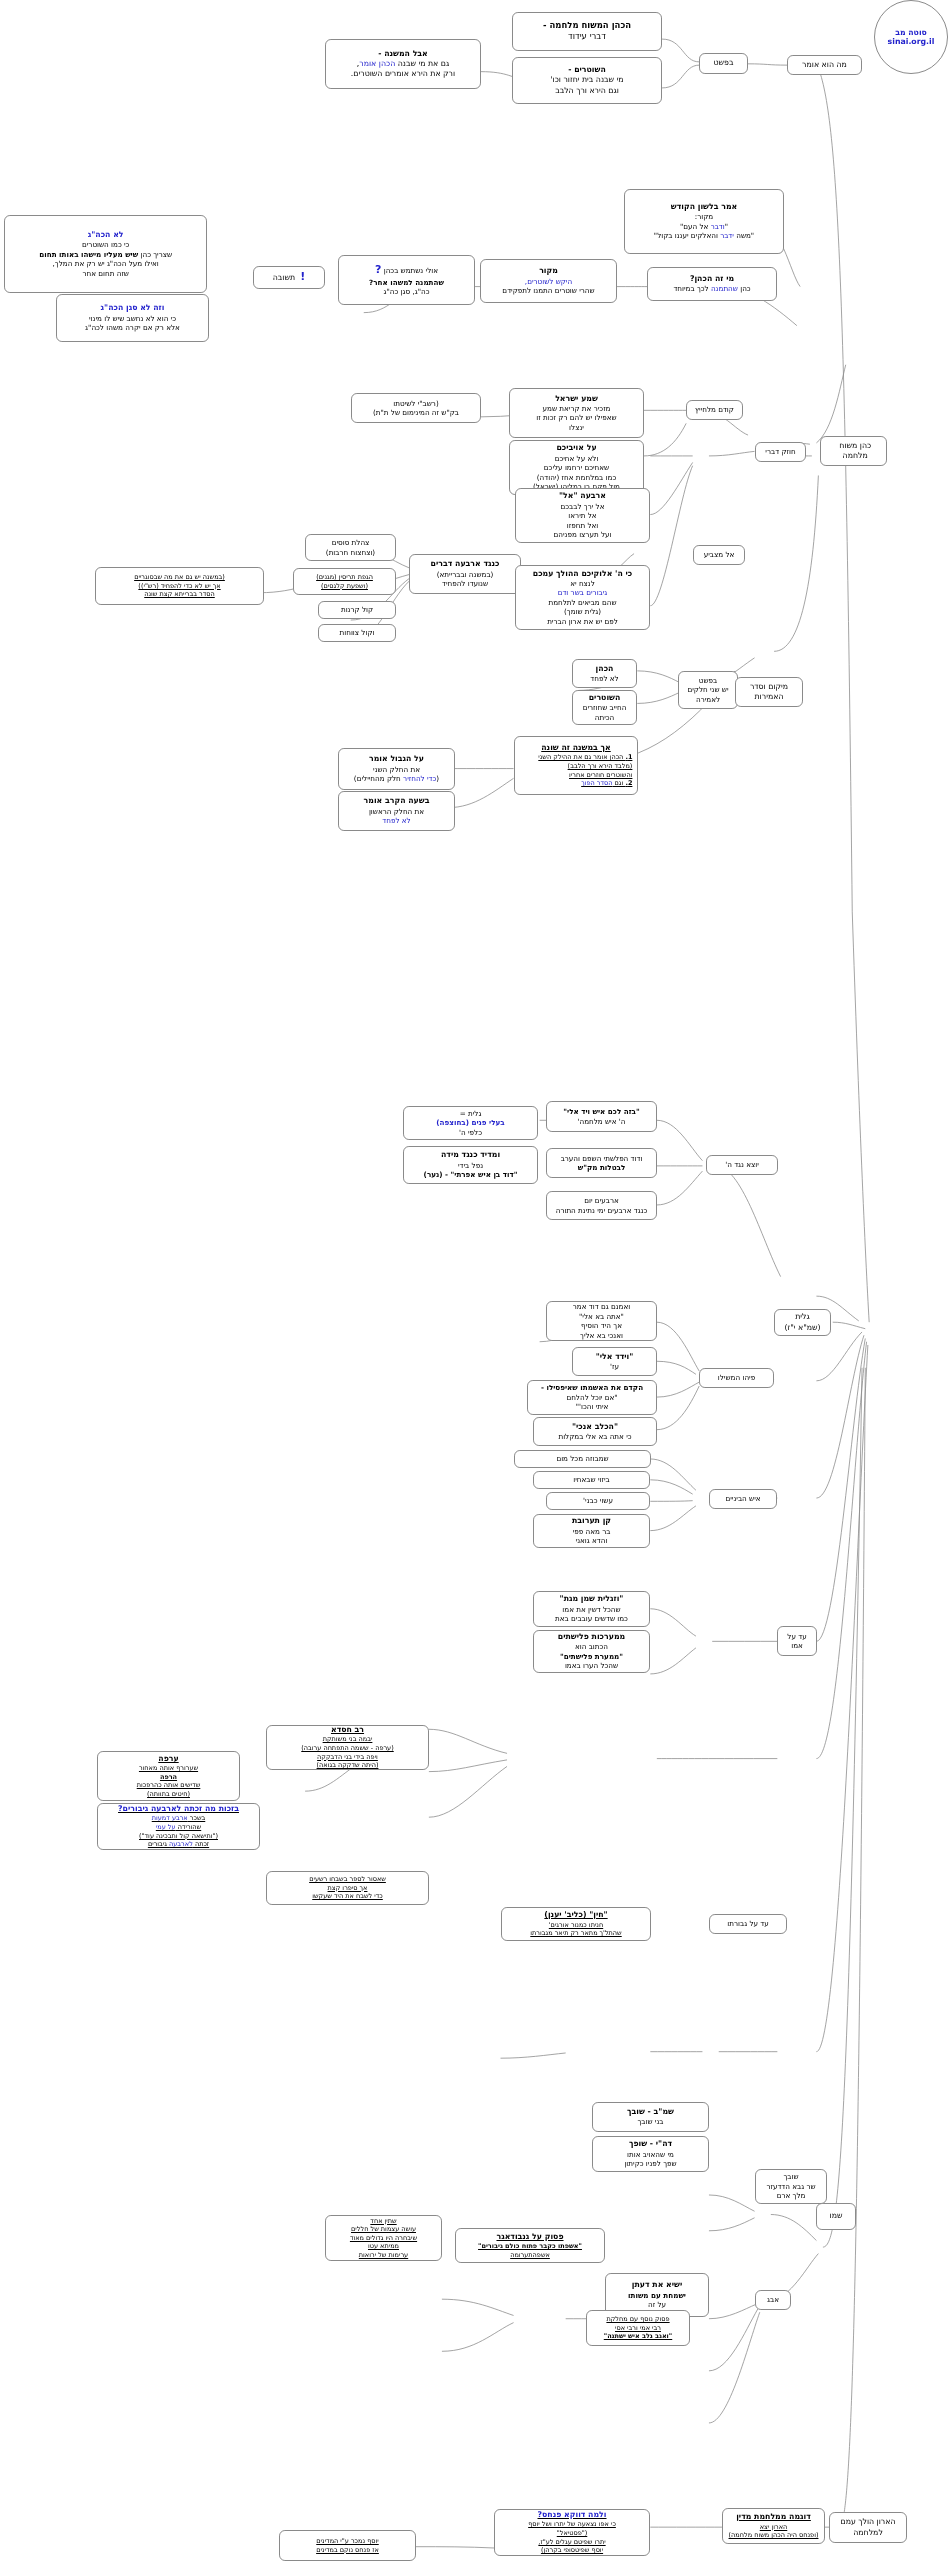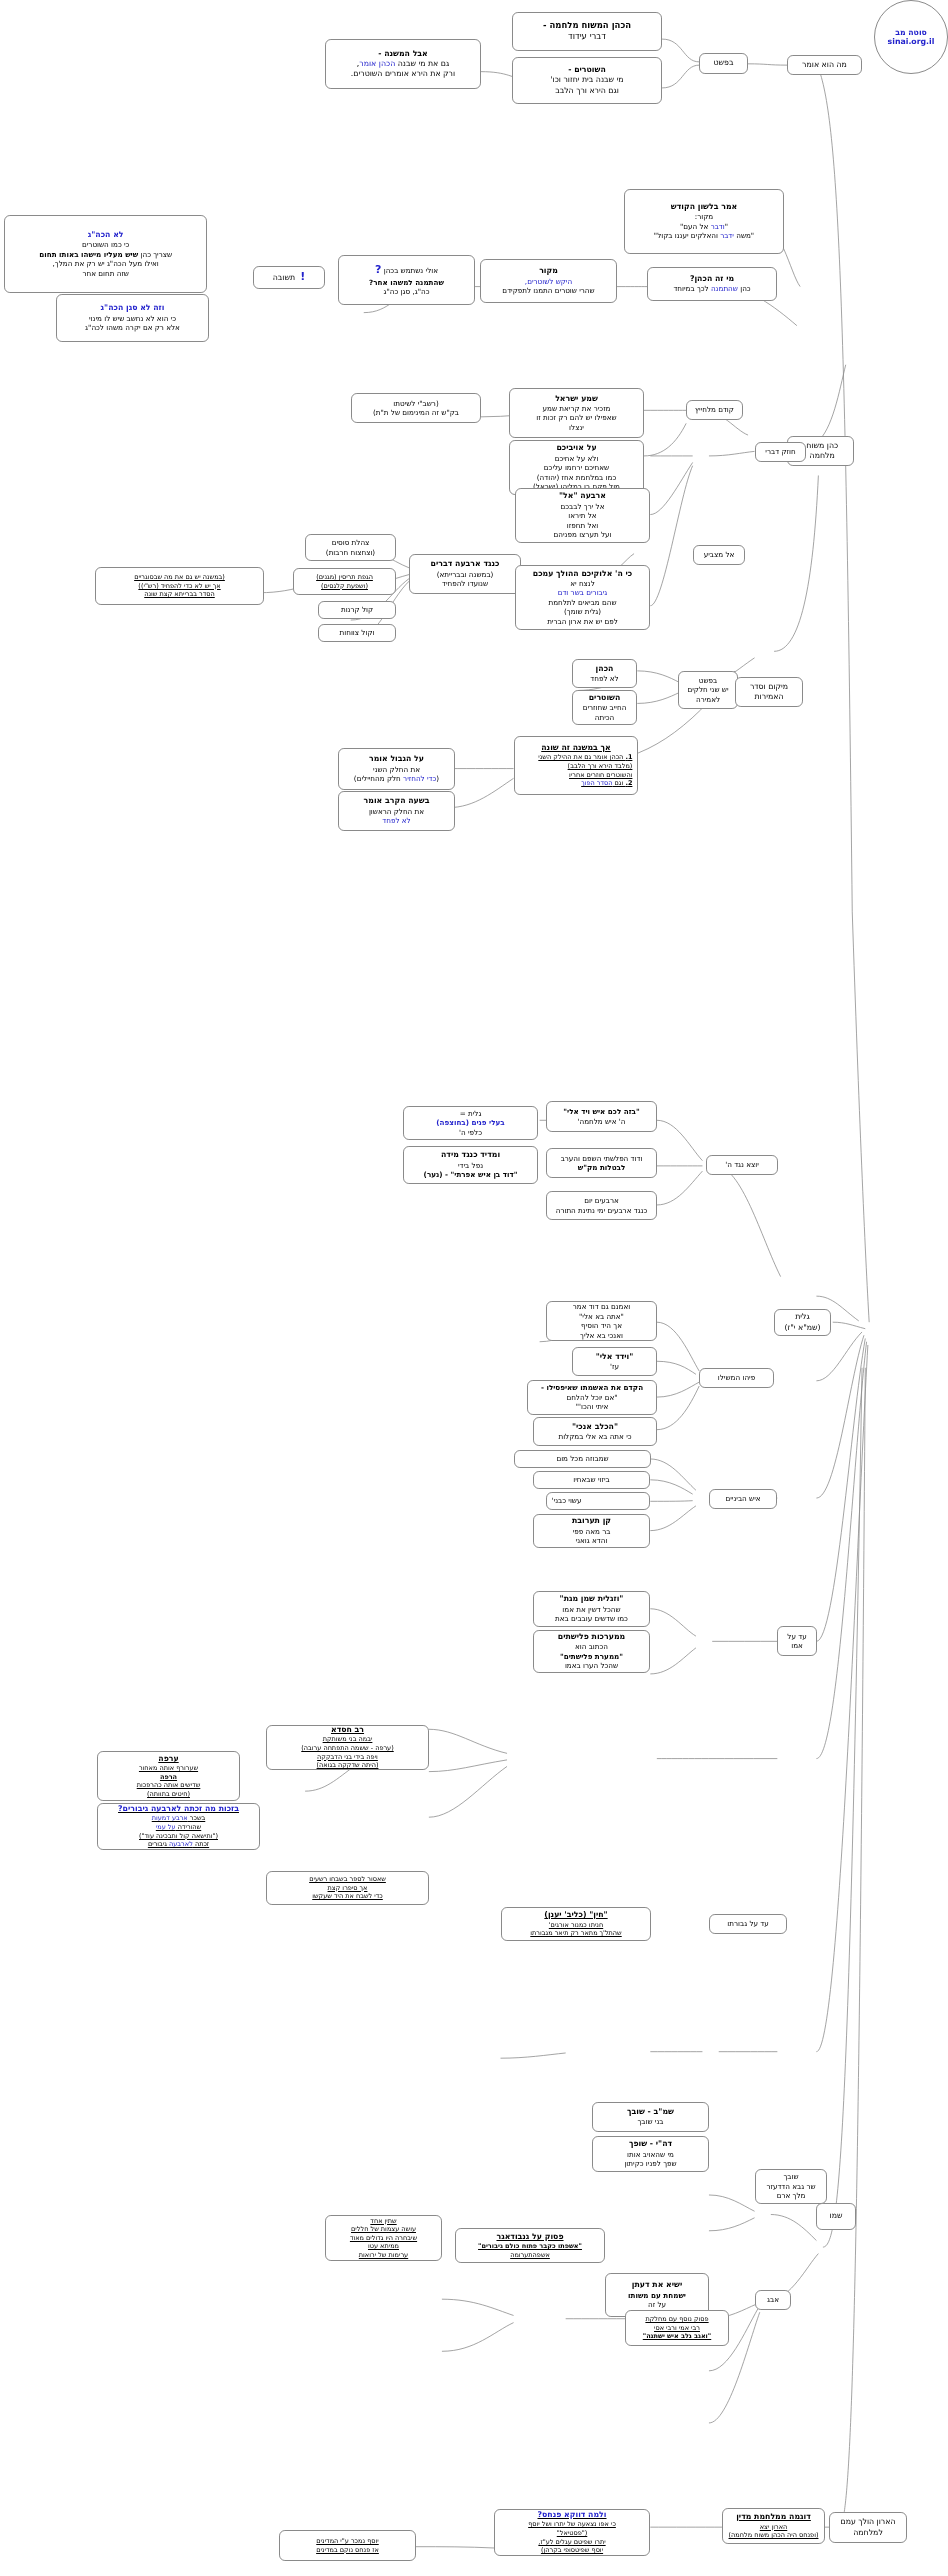--- a/index.html
+++ b/index.html
@@ -198,21 +198,21 @@
   <span class="ttl md">מקור</span>
   <span class="blue">היקש לשוטרים,</span>
   <span>שהרי שוטרים התמנו לתפקידם</span>
 </div>
 
 <div class="node sm" style="left:648px;top:267px;width:130px;height:34px;">
   <span class="ttl md">מי זה הכהן?</span>
   <span><span>כהן </span><span class="blue">שהתמנה</span><span> לכך במיוחד</span></span>
 </div>
 
-<div class="node md" style="left:788px;top:436px;width:67px;height:30px;padding-left:8px;">
+<div class="node md" style="left:821px;top:436px;width:67px;height:30px;padding-left:8px;">
   <span>כהן משוח
 מלחמה</span>
 </div>
 
 <div class="node sm" style="left:352px;top:393px;width:130px;height:30px;">
   <span>(רשב"י לשיטתו</span>
   <span>בק"ש זה המינימום של ת"ת)</span>
 </div>
 
 <div class="node sm" style="left:510px;top:388px;width:135px;height:50px;">
@@ -384,21 +384,21 @@
 <div class="node sm" style="left:700px;top:1368px;width:75px;height:19.5px;">
   <span>פיהו המשילו</span>
 </div>
 
 <div class="node sm" style="left:515px;top:1450px;width:137px;height:18px;">
   <span>שמבוזה מכל מום</span>
 </div>
 <div class="node sm" style="left:534px;top:1471px;width:117px;height:18px;">
   <span>ביזוי שבאחיו</span>
 </div>
-<div class="node sm" style="left:547px;top:1492px;width:104px;height:18px;align-items:flex-end;">
+<div class="node sm" style="left:547px;top:1492px;width:104px;height:18px;">
   <span>עשוי כבני'</span>
 </div>
 <div class="node sm" style="left:534px;top:1514px;width:117px;height:34px;">
   <span class="ttl md">קן תערובת</span>
   <span>בר מאה פפי</span>
   <span>והדא גואני</span>
 </div>
 <div class="node sm" style="left:710px;top:1489px;width:68px;height:19.5px;">
   <span>איש הביניים</span>
 </div>
@@ -483,21 +483,21 @@
 <div class="node xs" style="left:456px;top:2228px;width:150px;height:35px;">
   <span class="ttl md">פסוק על גנבודאגר</span>
   <span class="ttl">"אשפתו כקבר פתוח כולם גיבורים"</span>
   <span>אשפהתערומה</span>
 </div>
 <div class="node sm" style="left:606px;top:2273px;width:104px;height:44px;">
   <span class="ttl md">ישיא את דעתן</span>
   <span class="ttl">ישמחת עם משותו</span>
   <span>על זה</span>
 </div>
-<div class="node xs" style="left:626px;top:2310px;width:104px;height:36px;">
+<div class="node xs" style="left:587px;top:2310px;width:104px;height:36px;">
   <span>פסוק נוסף עם מחלקת</span>
   <span>רבי אמי ורבי אסי</span>
   <span class="ttl">"ואגב גלב איש ישתנה"</span>
 </div>
 <div class="node sm" style="left:756px;top:2290px;width:36px;height:19.5px;">
   <span>אבג</span>
 </div>
 
 <div class="node md" style="left:830px;top:2512px;width:78px;height:31px;white-space:pre-line;">
   <span>הארון הולך עמם

